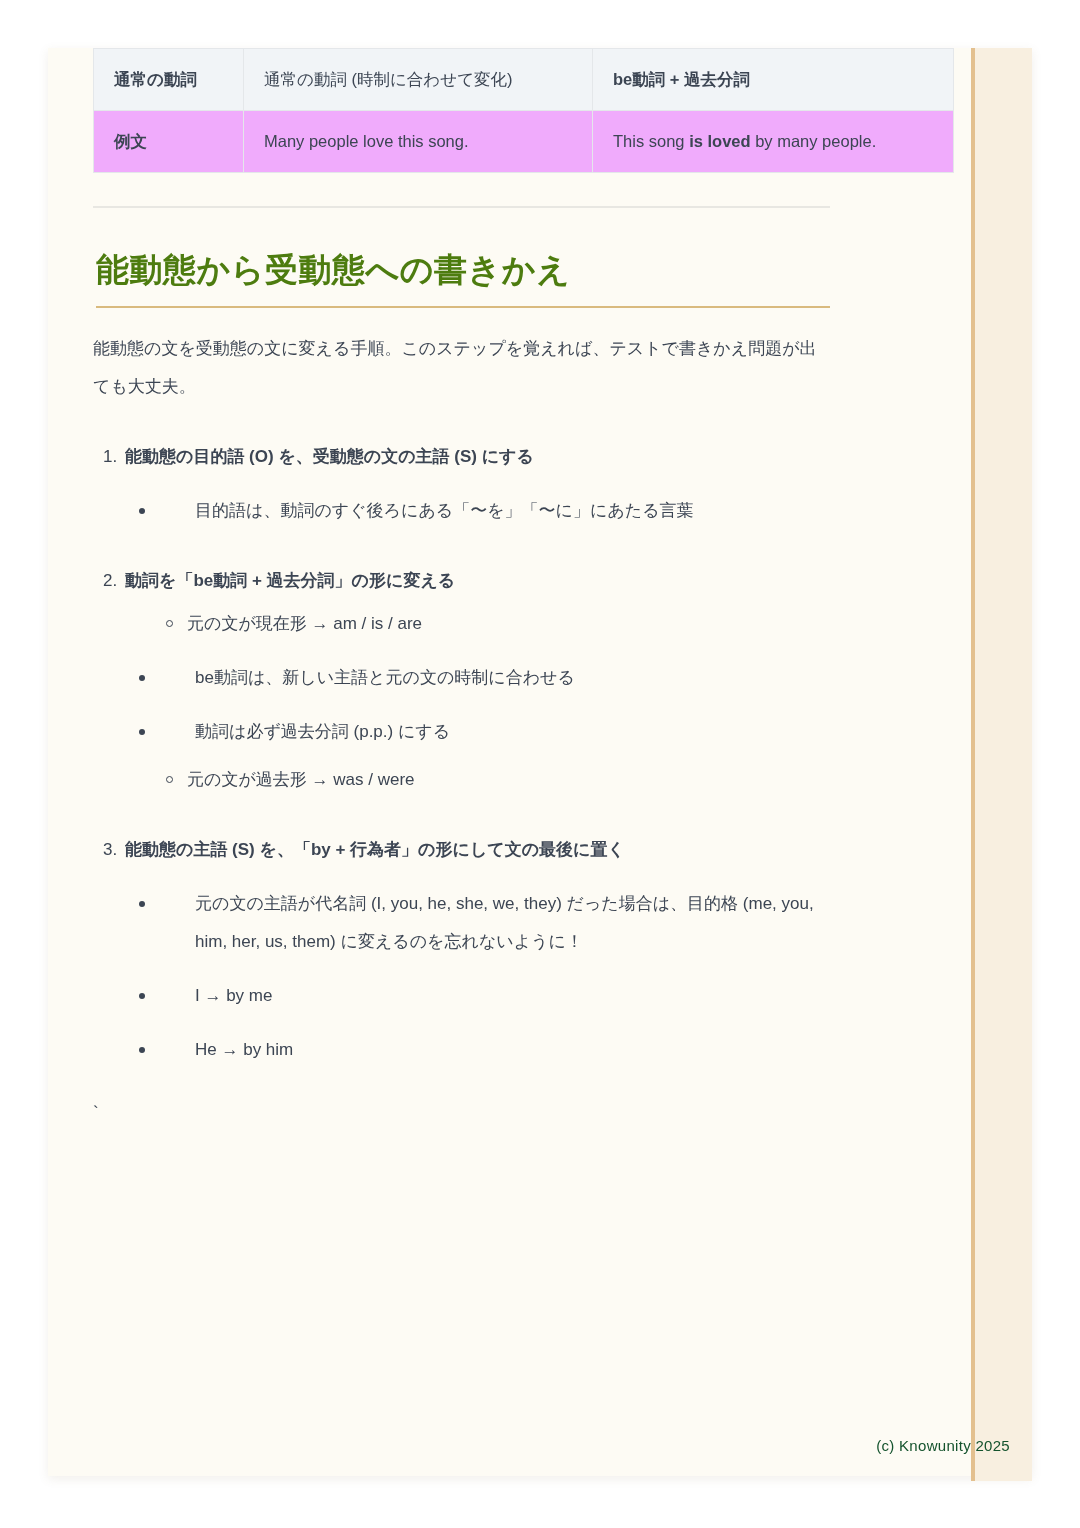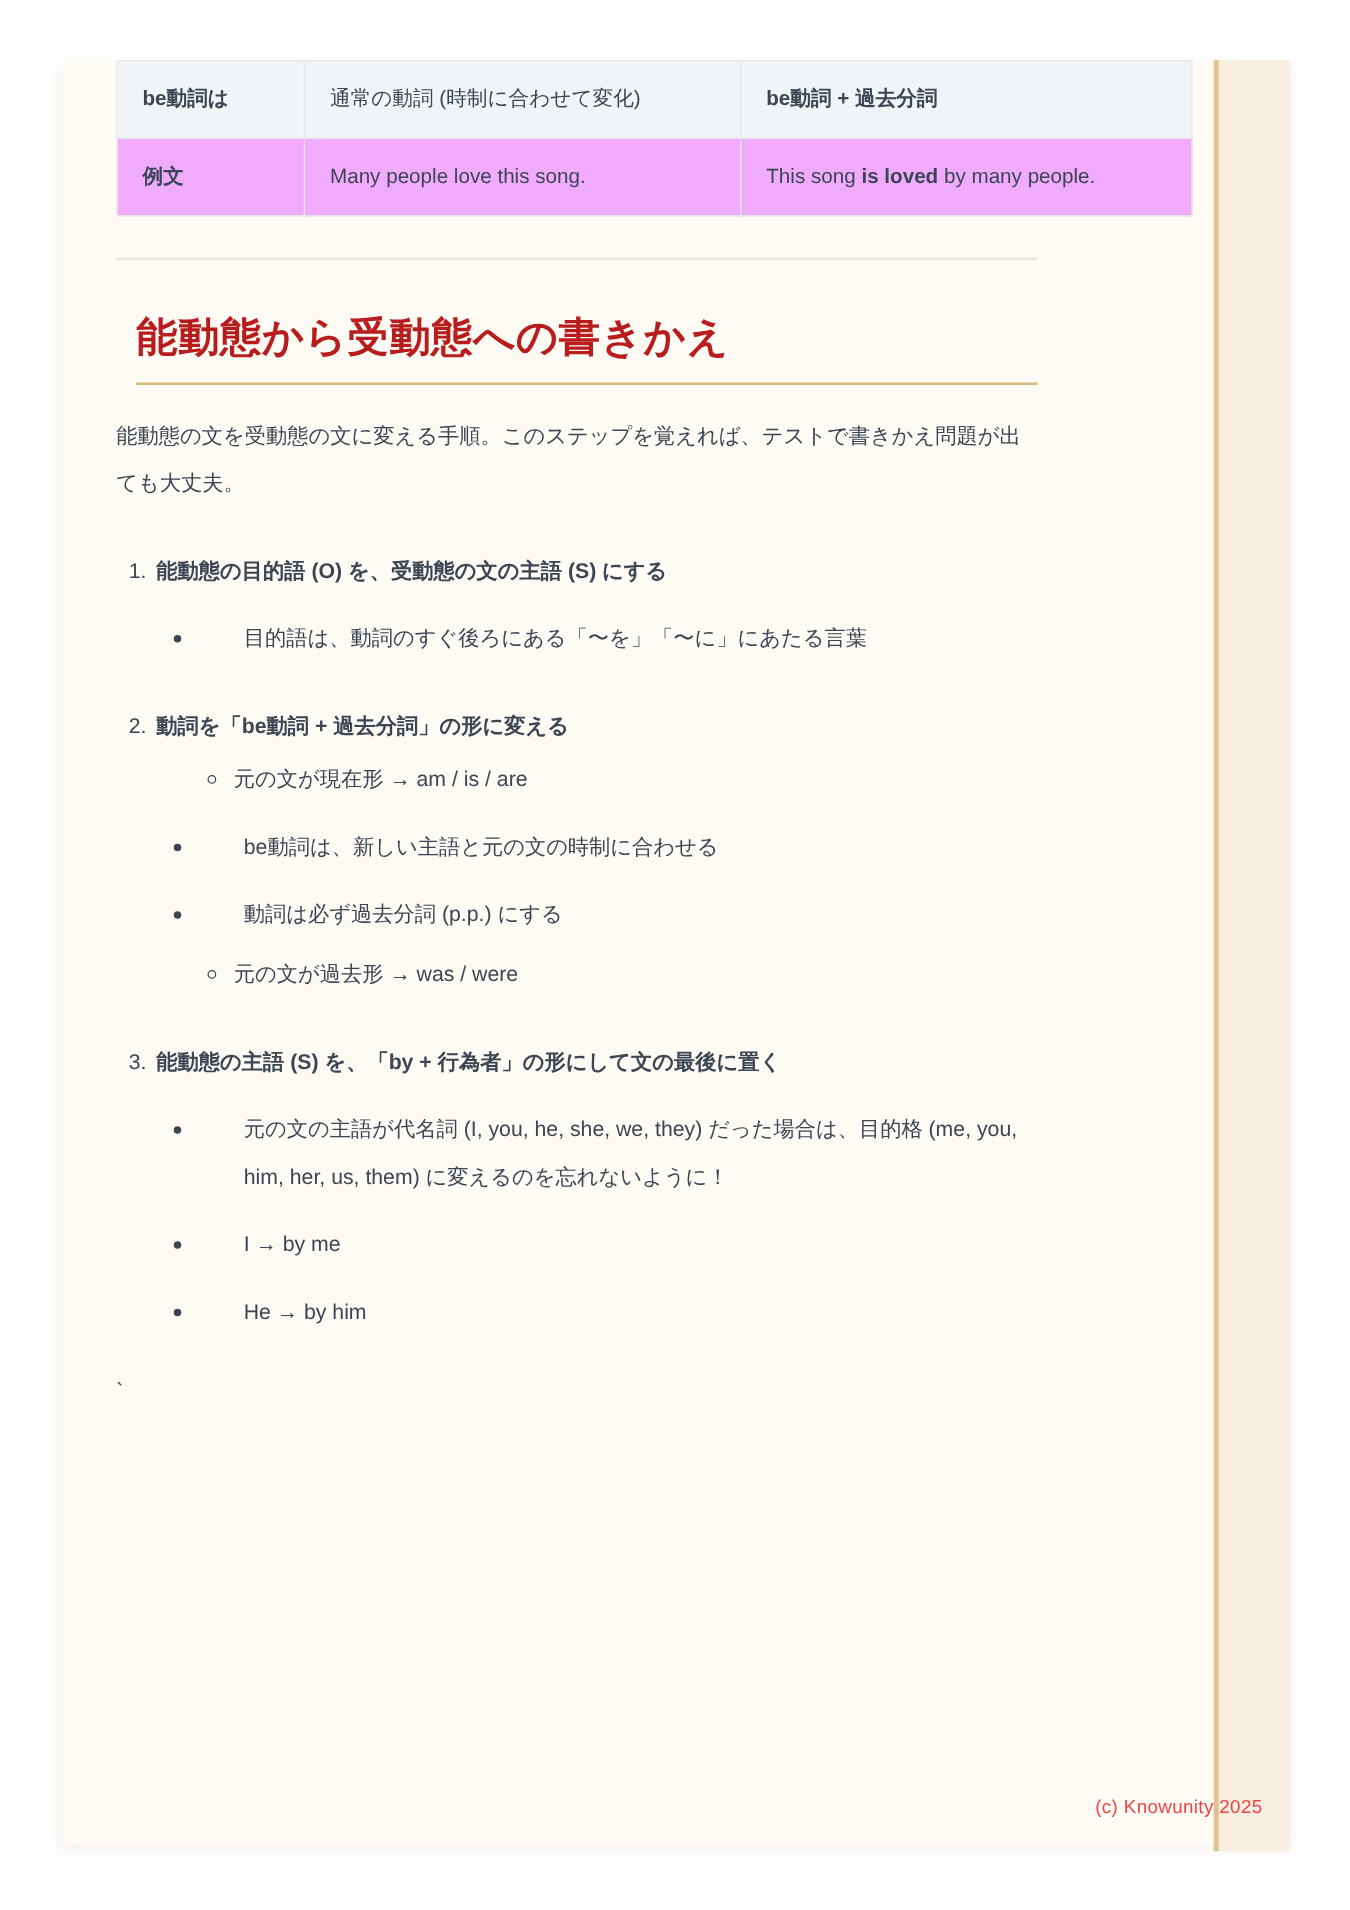--- a/index.html
+++ b/index.html
@@ -48,23 +48,23 @@
   .col1{width:109px;}.col2{width:308px;}.col3{width:320px;}
 
   
   .divider{
     border:none;border-top:2px solid #e8e7e2;
     margin:33px 0 0 0;
   }
 
   
   h2.sec-title{
-    margin:40px 0 0 16px;
+    margin:40px 0 0 3px;
     font-size:33px;line-height:44px;font-weight:bold;
-    color:#b91c1c;
+    color:#4d7c0f;
     padding-bottom:14px;
     border-bottom:2px solid #d9ba7e;
     letter-spacing:0.5px;
   }
 
   p.intro{
     margin:22px 0 0 0;
     line-height:38px;
   }
 
@@ -90,36 +90,36 @@
   .circle::before{
     content:"";position:absolute;left:1px;top:15px;
     width:5px;height:5px;border-radius:50%;
     border:1.5px solid #3c4553;background:transparent;
   }
 
   .stray-mark{margin:34px 0 0 0;line-height:20px;font-size:17px;}
 
   .footer{
     position:absolute;top:1389px;right:22px;z-index:5;
-    font-size:15px;color:#ef4444;letter-spacing:0.3px;
+    font-size:15px;color:#14532d;letter-spacing:0.3px;
   }
 </style>
 </head>
 <body>
 
 <div class="canvas">
   <div class="page">
     <div class="ribbon"></div>
 
     <div class="content">
 
       <table class="gtable">
         <tbody>
             <tr class="row-head">
-          <td class="hcell col1">be動詞は</td>
+          <td class="hcell col1">通常の動詞</td>
           <td class="col2">通常の動詞 (時制に合わせて変化)</td>
           <td class="bold col3">be動詞 + 過去分詞</td>
         </tr>
         <tr class="row-body">
           <td class="hcell col1">例文</td>
           <td class="col2">Many people love this song.</td>
           <td class="col3"><span>This song </span><b>is loved</b><span> by many people.</span></td>
         </tr>
       </tbody>
         </table>

